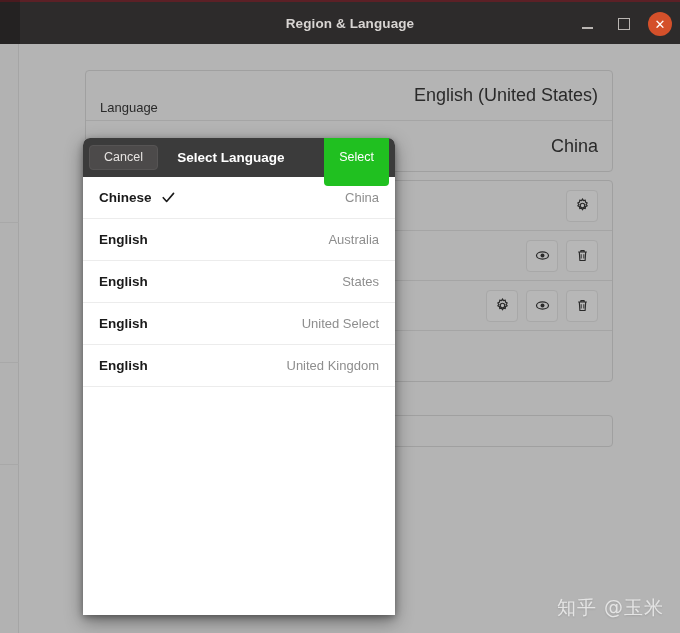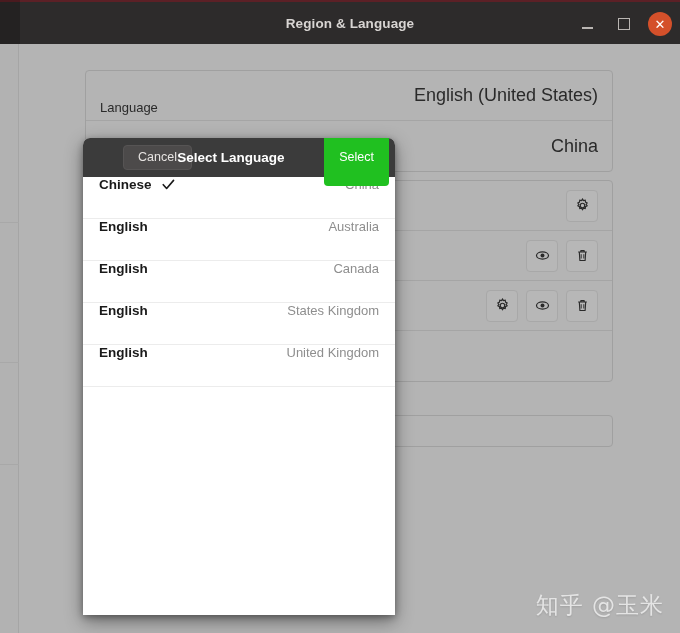--- a/index.html
+++ b/index.html
@@ -194,21 +194,20 @@
   #cancel-button {
     background: #4c4a4a;
     color: #e6e3e1;
     border: 1px solid #565454;
     border-radius: 4px;
     font-size: 12.5px;
     font-family: "Liberation Sans", sans-serif;
     padding: 5px 14px;
     line-height: 1.1;
     cursor: pointer;
-    margin-left: 34px;
   }
   #dialog-title {
     position: absolute;
     left: 0; right: 16px;
     text-align: center;
     color: #ffffff;
     font-size: 13.5px;
     font-weight: bold;
     pointer-events: none;
   }
@@ -229,21 +228,21 @@
   #language-list {
     background: #ffffff;
     height: 438px;
     overflow: hidden;
   }
   .lang-row {
     height: 42px;
     border-bottom: 1px solid #ececec;
     box-sizing: border-box;
     display: flex;
-    align-items: flex-start;
+    align-items: center;
     padding: 0 16px;
     cursor: pointer;
   }
   .lang-name {
     font-size: 13.5px;
     color: #1a1a1a;
     font-weight: bold;
   }
   .lang-check {
     margin-left: 9px;
@@ -255,21 +254,21 @@
     font-size: 13px;
     color: #8e8e8e;
   }
 
   
   #watermark {
     position: absolute;
     right: 16px;
     bottom: 12px;
     color: #e9e9e9;
-    font-size: 23px;
+    font-size: 19px;
     font-family: "DejaVu Sans", sans-serif;
     letter-spacing: 1px;
     opacity: 0.92;
     text-shadow: 0 1px 2px rgba(120,120,120,0.4);
   }
 </style>
 </head>
 <body>
 
 <div id="app-window">
@@ -391,26 +390,26 @@
         <span class="lang-region">China</span>
       </div>
 
       <div class="lang-row">
         <span class="lang-name">English</span>
         <span class="lang-region">Australia</span>
       </div>
 
       <div class="lang-row">
         <span class="lang-name">English</span>
-        <span class="lang-region">Canada</span>
+        <span class="lang-region">States</span>
       </div>
 
       <div class="lang-row">
         <span class="lang-name">English</span>
-        <span class="lang-region">States Kingdom</span>
+        <span class="lang-region">United Select</span>
       </div>
 
       <div class="lang-row">
         <span class="lang-name">English</span>
         <span class="lang-region">United Kingdom</span>
       </div>
 
     </div>
   </div>
 

